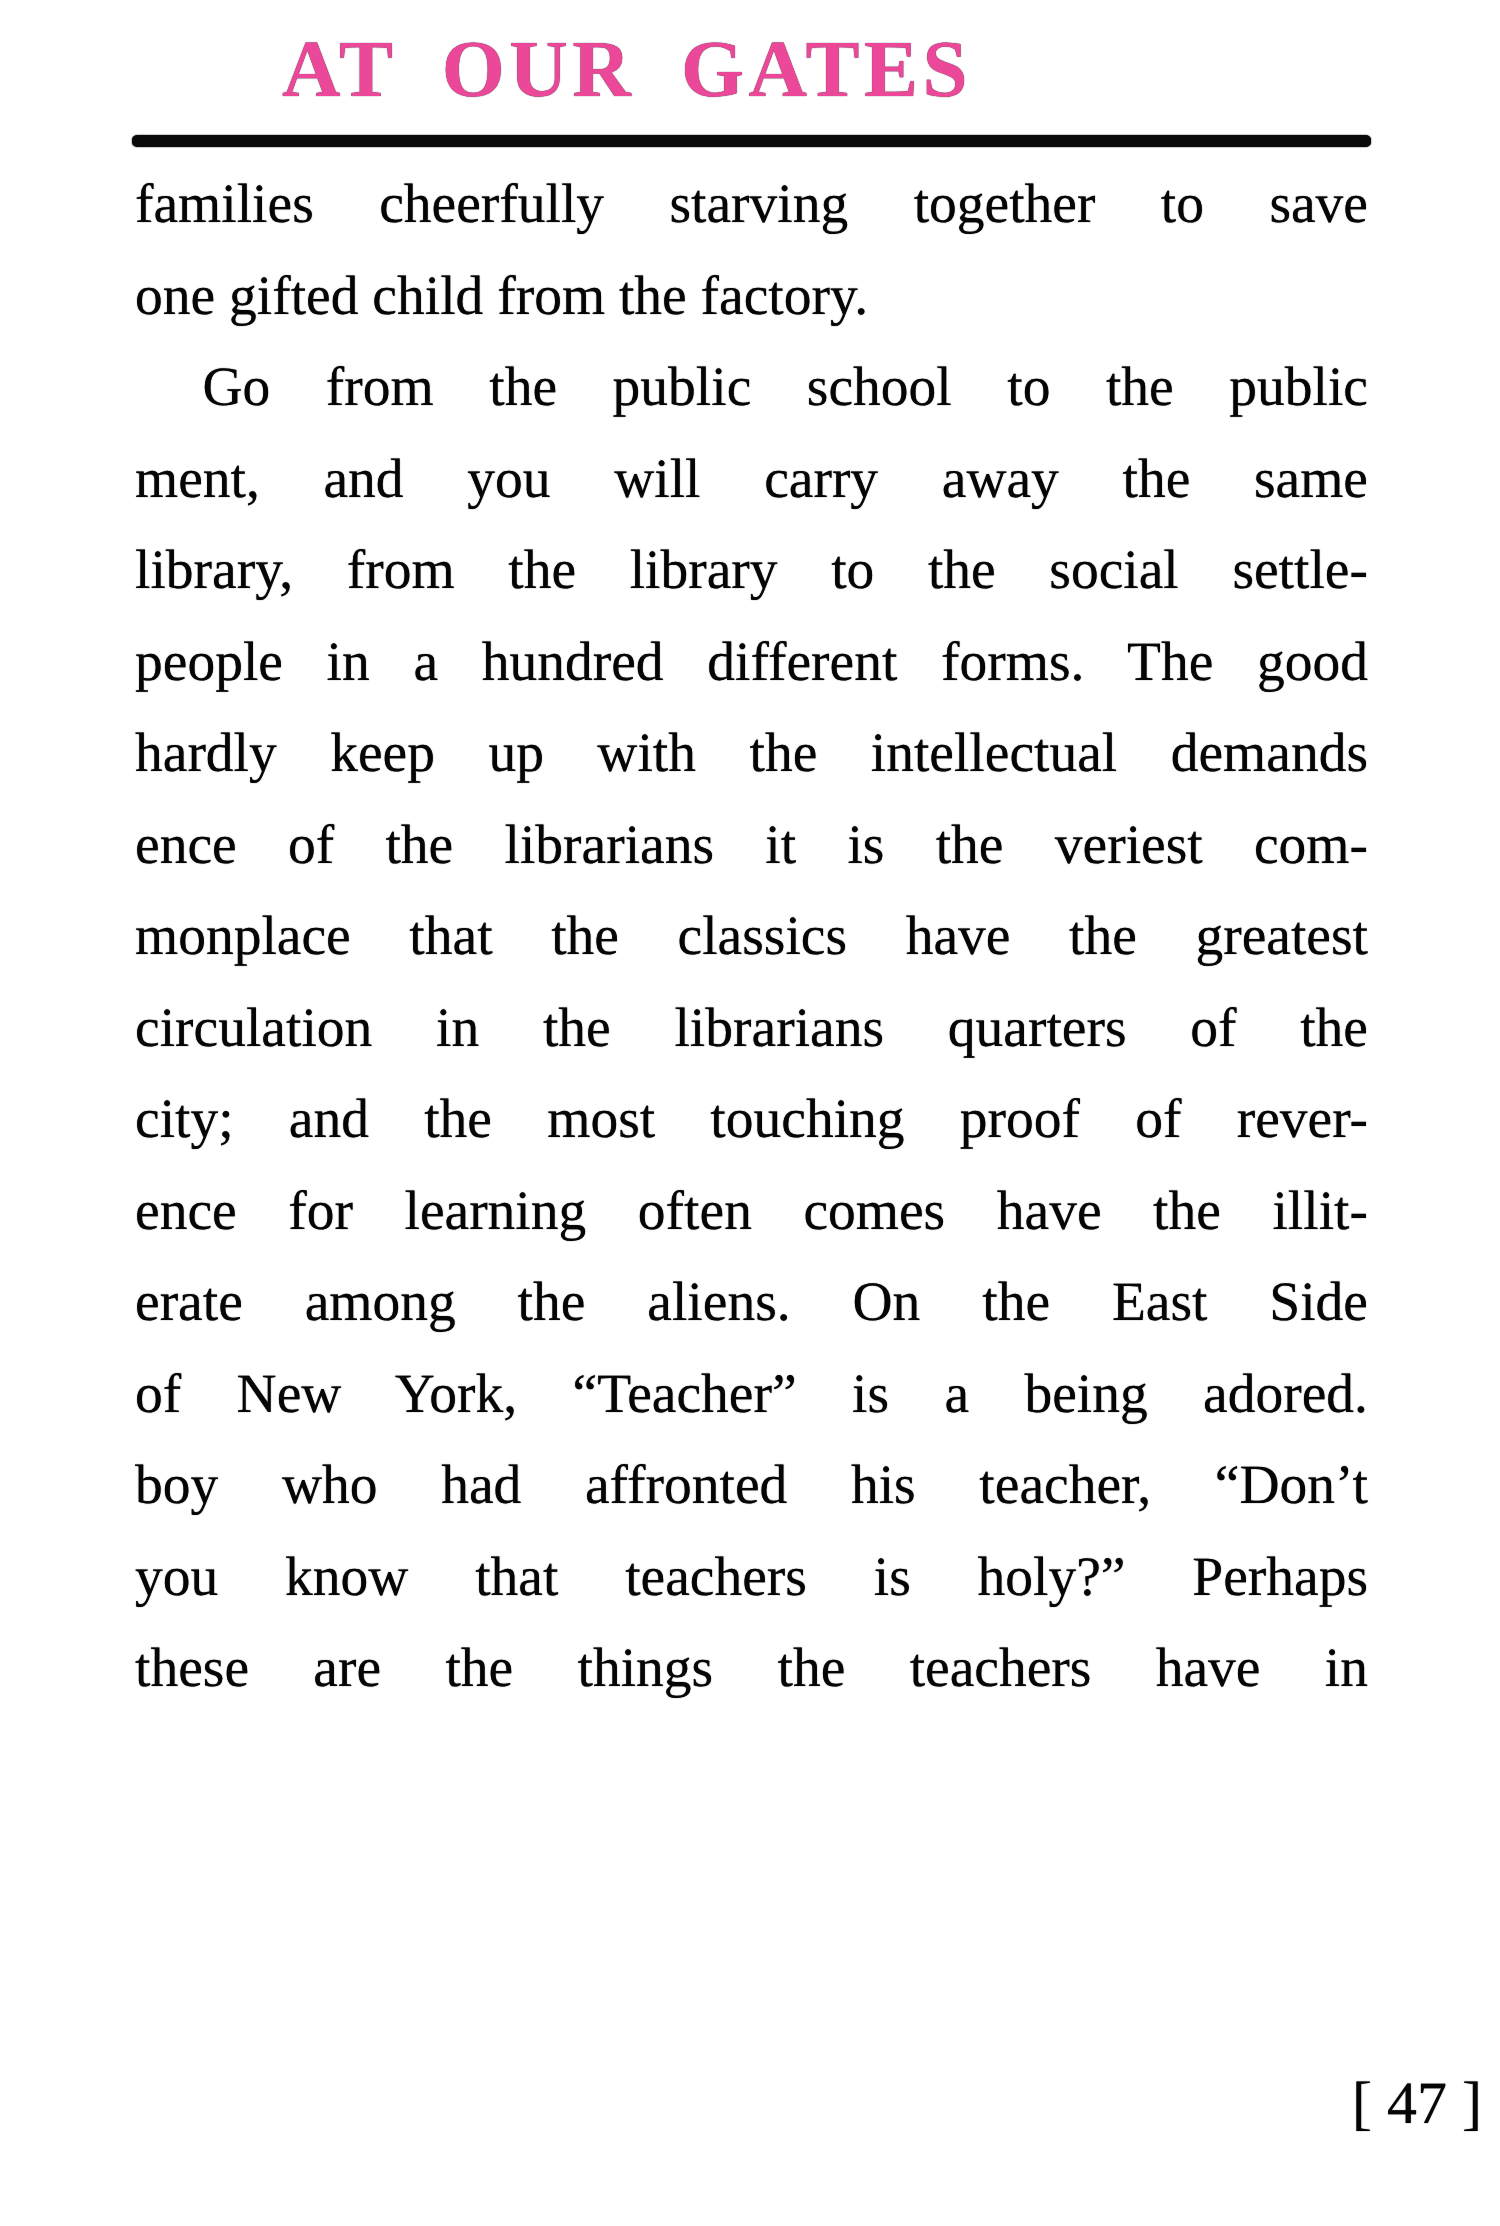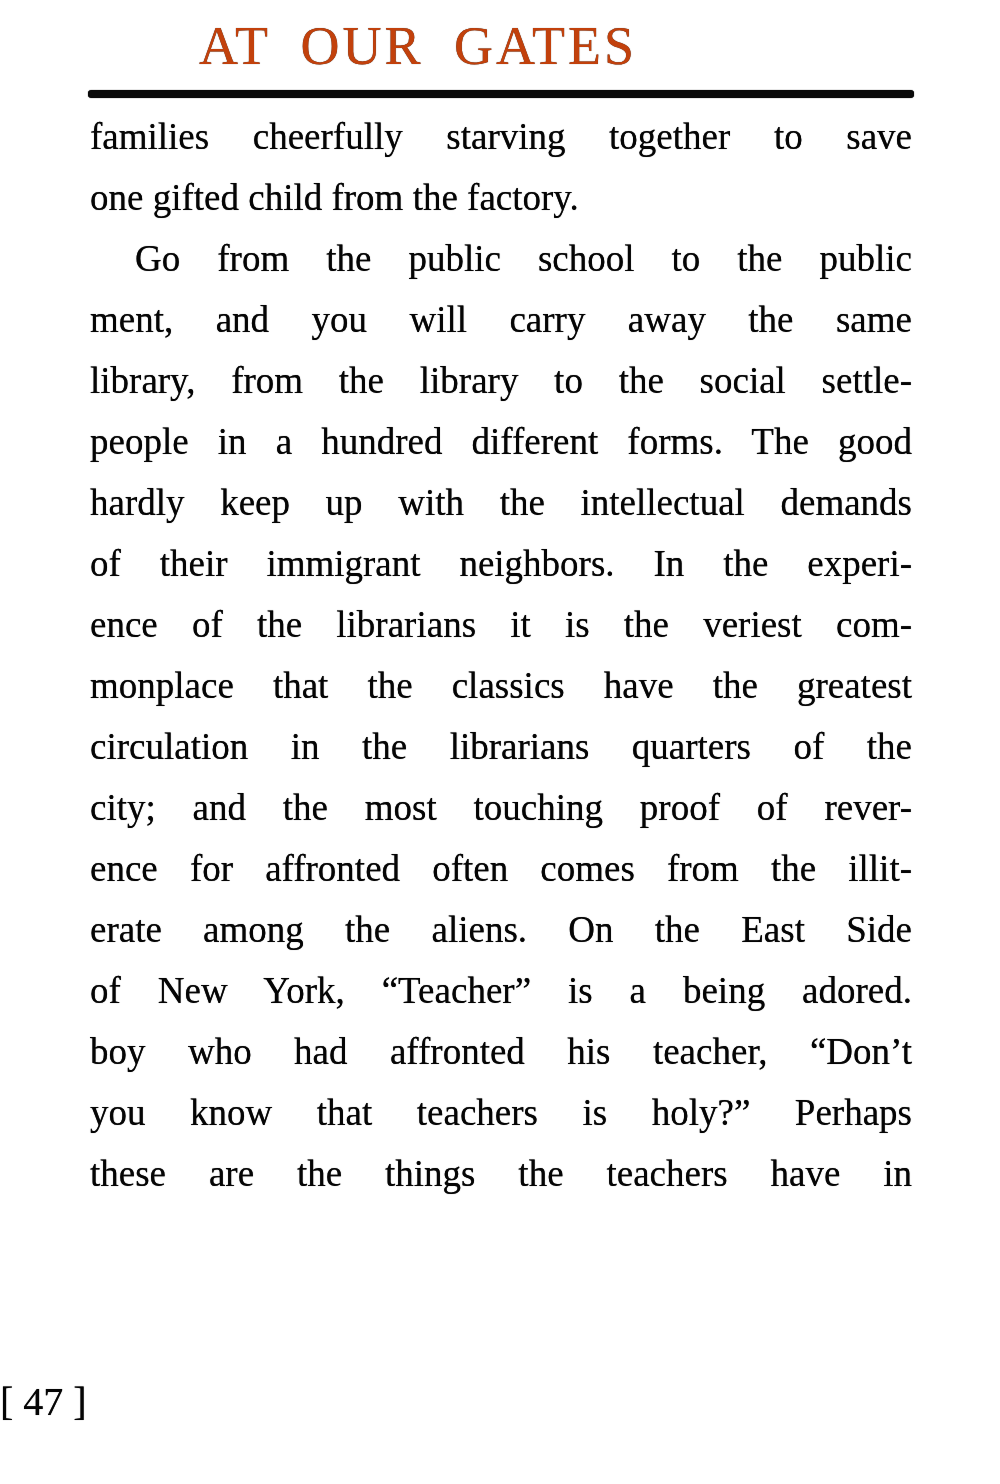--- a/index.html
+++ b/index.html
@@ -19,22 +19,22 @@
   .running-head {
     position: absolute;
     top: 19px;
     left: 0;
     width: 836px;
     text-align: center;
     font-size: 54px;
     line-height: 1;
     letter-spacing: 3px;
     word-spacing: 14px;
-    font-weight: 400;
-    color: #c2410c;
+    font-weight: 700;
+    color: #ec4899;
     text-shadow: 0 0 0.7px rgba(0,0,0,0.85);
     white-space: nowrap;
   }
   .head-rule {
     position: absolute;
     top: 90px;
     left: 88px;
     width: 826px;
     height: 8px;
     background: #0a0a0a;
@@ -61,21 +61,21 @@
     text-align-last: left;
   }
   .line.para-start {
     text-indent: 45px;
   }
   .folio {
     position: absolute;
     top: 1371px;
     left: 0;
     width: 988px; 
-    text-align: left;
+    text-align: right;
     font-size: 40px;
     line-height: 61px;
     text-shadow: 0 0 0.7px rgba(0,0,0,0.85);
   }
 </style>
 </head>
 <body>
 
 <div class="page">
 
@@ -84,26 +84,25 @@
   <div class="head-rule"></div>
 
   <div class="text-block">
     <div class="line">families cheerfully starving together to save</div>
     <div class="line para-end">one gifted child from the factory.</div>
     <div class="line para-start">Go from the public school to the public</div>
     <div class="line">ment, and you will carry away the same</div>
     <div class="line">library, from the library to the social settle-</div>
     <div class="line">people in a hundred different forms. The good</div>
     <div class="line">hardly keep up with the intellectual demands</div>
-    <div class="line">of their immigrant neighbors. In the experi-</div>
     <div class="line">ence of the librarians it is the veriest com-</div>
     <div class="line">monplace that the classics have the greatest</div>
     <div class="line">circulation in the librarians quarters of the</div>
     <div class="line">city; and the most touching proof of rever-</div>
-    <div class="line">ence for affronted often comes from the illit-</div>
+    <div class="line">ence for learning often comes have the illit-</div>
     <div class="line">erate among the aliens. On the East Side</div>
     <div class="line">of New York, “Teacher” is a being adored.</div>
     <div class="line">boy who had affronted his teacher, “Don’t</div>
     <div class="line">you know that teachers is holy?” Perhaps</div>
     <div class="line">these are the things the teachers have in</div>
   </div>
 
   <div class="folio">[ 47 ]</div>
 
 </div>

